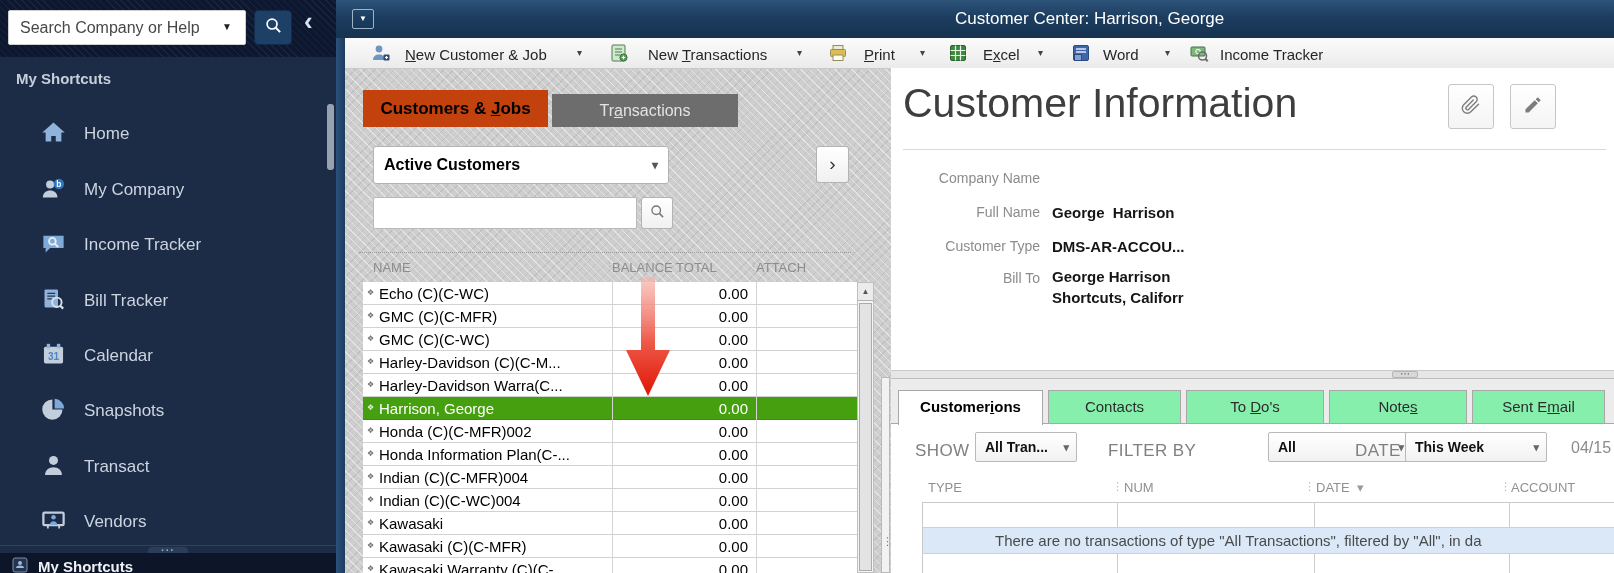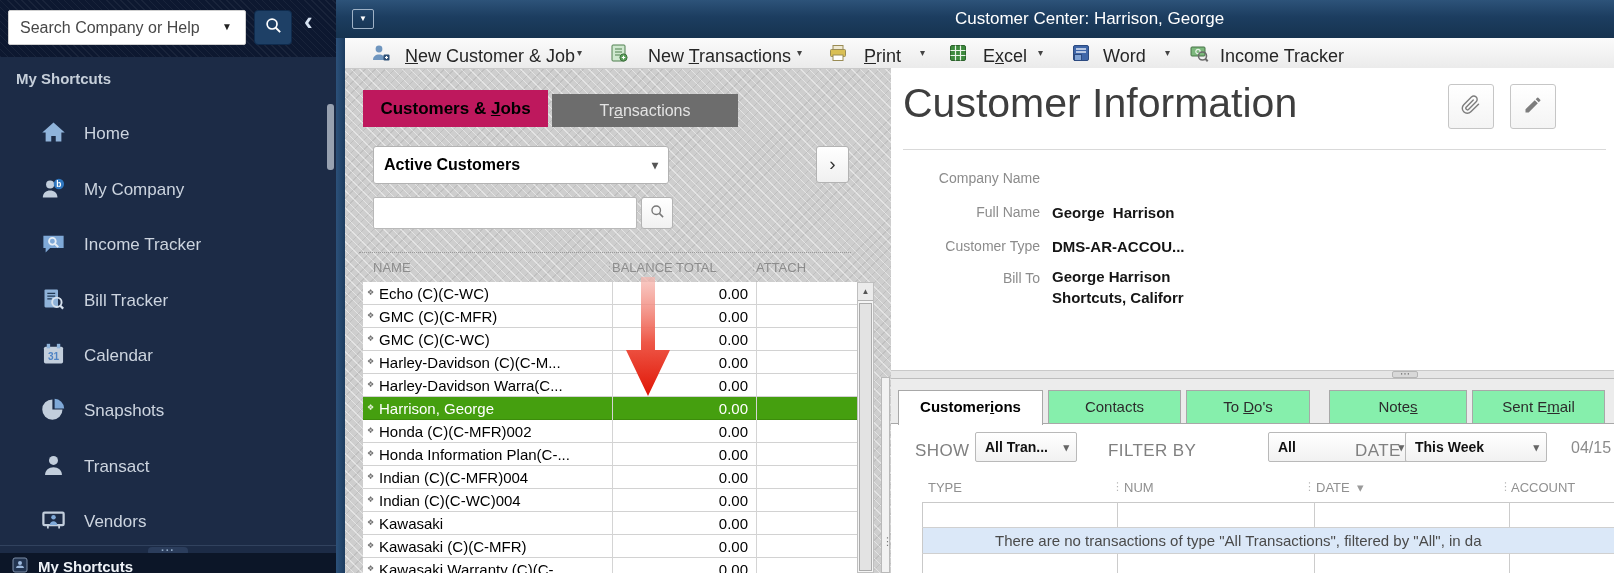--- a/index.html
+++ b/index.html
@@ -45,31 +45,31 @@
   #titlebar { left:336px; top:0; width:1278px; height:38px; background:linear-gradient(#2d5379,#1c3d60 45%,#16334f); }
   #win-menu-btn {
     left:352px; top:9px; width:22px; height:20px; border:1px solid #9fb2c6; border-radius:2px;
     color:#fff; font-size:8px; text-align:center; line-height:18px;
   }
   #win-title { left:955px; top:9px; font-size:17px; color:#fff; white-space:nowrap; }
 
   #toolbar { left:345px; top:38px; width:1269px; height:31px;
     background:linear-gradient(#fbfbfb,#ebebeb); border-bottom:1px solid #c9c9c9; }
   .tb-ico { top:43px; width:20px; height:20px; }
-  .tb-lbl { top:46px; font-size:18px; color:#262626; white-space:nowrap; }
+  .tb-lbl { top:46px; font-size:15px; color:#262626; white-space:nowrap; }
   .tb-caret { top:48px; font-size:10px; color:#444; line-height:1; }
 
   
   #list-panel {
     left:345px; top:69px; width:546px; height:504px; background-color:#cecece;
     background-image:
       repeating-linear-gradient(45deg, rgba(255,255,255,.45) 0 1px, rgba(255,255,255,0) 1px 6px),
       repeating-linear-gradient(135deg, rgba(110,110,110,.15) 0 1px, rgba(0,0,0,0) 1px 7px);
   }
-  #tab-cj { left:363px; top:90px; width:185px; height:37px; background:#be185d;
+  #tab-cj { left:363px; top:90px; width:185px; height:37px; background:#c2410c;
     font-size:17px; font-weight:bold; color:#000; text-align:center; line-height:37px; }
   #tab-tr { left:552px; top:94px; width:186px; height:33px; background:#6d6d6d;
     font-size:16px; color:#e3e3e3; text-align:center; line-height:33px; }
   #view-dd { left:373px; top:146px; width:296px; height:38px; background:#fff;
     border:1px solid #b3b3b3; border-radius:3px; font-size:16px; font-weight:bold; color:#000;
     line-height:36px; padding-left:10px; }
   #view-dd .caret { position:absolute; right:10px; top:0; font-size:12px; color:#555; line-height:36px; }
   #expand-btn { left:816px; top:146px; width:33px; height:37px; background:linear-gradient(#fff,#f0f0f0);
     border:1px solid #b3b3b3; border-radius:3px; font-size:19px; color:#333; text-align:center; line-height:34px; }
   #cust-search { left:373px; top:197px; width:264px; height:32px; border:1px solid #b9b9b9;
@@ -443,21 +443,21 @@
   <span class="fval abs" style="top:268px">George Harrison</span>
   <span class="fval abs" style="top:289px">Shortcuts, Califorr</span>
 
   <div id="h-splitter" class="abs"></div>
   <div id="h-split-handle" class="abs">⋯</div>
   <div id="rtab-strip" class="abs"></div>
   <div id="rtab-line" class="abs"></div>
 
   <div class="rtab active abs" style="left:898px;width:145px"><span>Customer</span><span class="key">i</span><span>ons</span></div>
   <div class="rtab abs" style="left:1048px;width:133px"><span>Contacts</span></div>
-  <div class="rtab abs" style="left:1186px;width:124px"><span>To </span><span class="key">D</span><span>o's</span></div>
+  <div class="rtab abs" style="left:1186px;width:138px"><span>To </span><span class="key">D</span><span>o's</span></div>
   <div class="rtab abs" style="left:1472px;width:133px"><span>Sent E</span><span class="key">m</span><span>ail</span></div>
   <div class="rtab abs" style="left:1329px;width:138px"><span>Note</span><span class="key">s</span></div>
 
   <span class="flt-lbl abs" style="left:915px">SHOW</span>
   <div class="dd abs" style="left:975px;width:102px">
     <span>All Tran...</span>
     <span class="caret">▾</span>
   </div>
   <span class="flt-lbl abs" style="left:1108px">FILTER BY</span>
   <div class="dd abs" style="left:1268px;width:144px">

